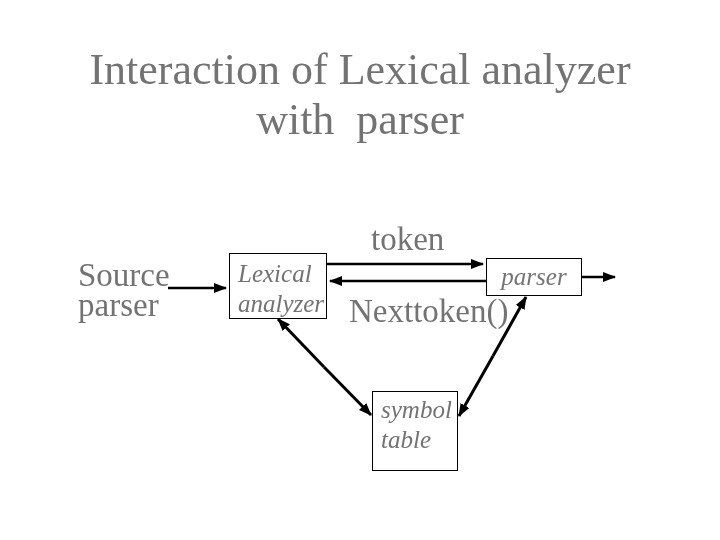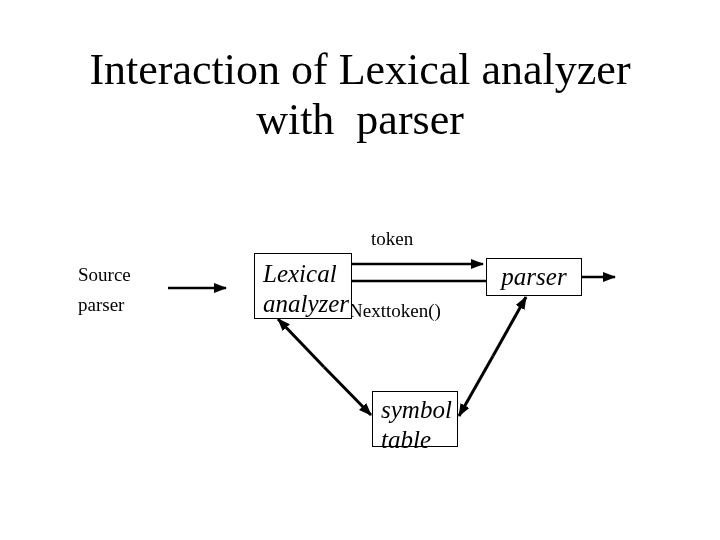--- a/index.html
+++ b/index.html
@@ -1,60 +1,60 @@
 <!DOCTYPE html>
 <html><head>
 <meta charset="utf-8">
 <style>
   html, body { margin: 0; padding: 0; background: #ffffff; }
   .slide {
     position: relative;
     width: 720px;
     height: 540px;
     background: #ffffff;
-    color: #000000;
+    color: #737373;
     font-family: "Liberation Serif", serif;
     overflow: hidden;
     border-radius: 18px;
   }
   .title {
     position: absolute;
     left: 0;
     top: 45px;
     width: 720px;
     text-align: center;
     font-size: 44px;
     line-height: 50px;
     white-space: pre-wrap;
   }
   .lbl {
     position: absolute;
-    font-size: 19px;
+    font-size: 33px;
     line-height: 30px;
     white-space: pre-wrap;
   }
   .node {
     position: absolute;
     box-sizing: border-box;
     border: 1.5px solid #000000;
     background: #ffffff;
     font-size: 25px;
     line-height: 30px;
     font-style: italic;
     white-space: pre-wrap;
   }
   .node.padded { padding-left: 8px; }
   .node.centered {
     display: flex;
     align-items: center;
     justify-content: center;
   }
-  #lexical-box  { left: 229px; top: 253px; width: 98px;  height: 66px; padding-top: 5px; margin-left: 25px; }
+  #lexical-box  { left: 229px; top: 253px; width: 98px;  height: 66px; padding-top: 5px; }
   #parser-box   { left: 486px; top: 258px; width: 96px;  height: 38px; }
-  #symbol-box   { left: 372px; top: 391px; width: 86px;  height: 56px; padding-top: 3px; }
+  #symbol-box   { left: 372px; top: 391px; width: 86px;  height: 80px; padding-top: 3px; }
   #source-label    { left: 78px;  top: 260px; }
   #token-label     { left: 371px; top: 224px; }
   #nexttoken-label { left: 349px; top: 296px; }
   svg.canvas {
     position: absolute;
     left: 0; top: 0;
     width: 720px; height: 540px;
   }
   svg.canvas line { stroke: #000000; }
   .thin  { stroke-width: 2.5; }

